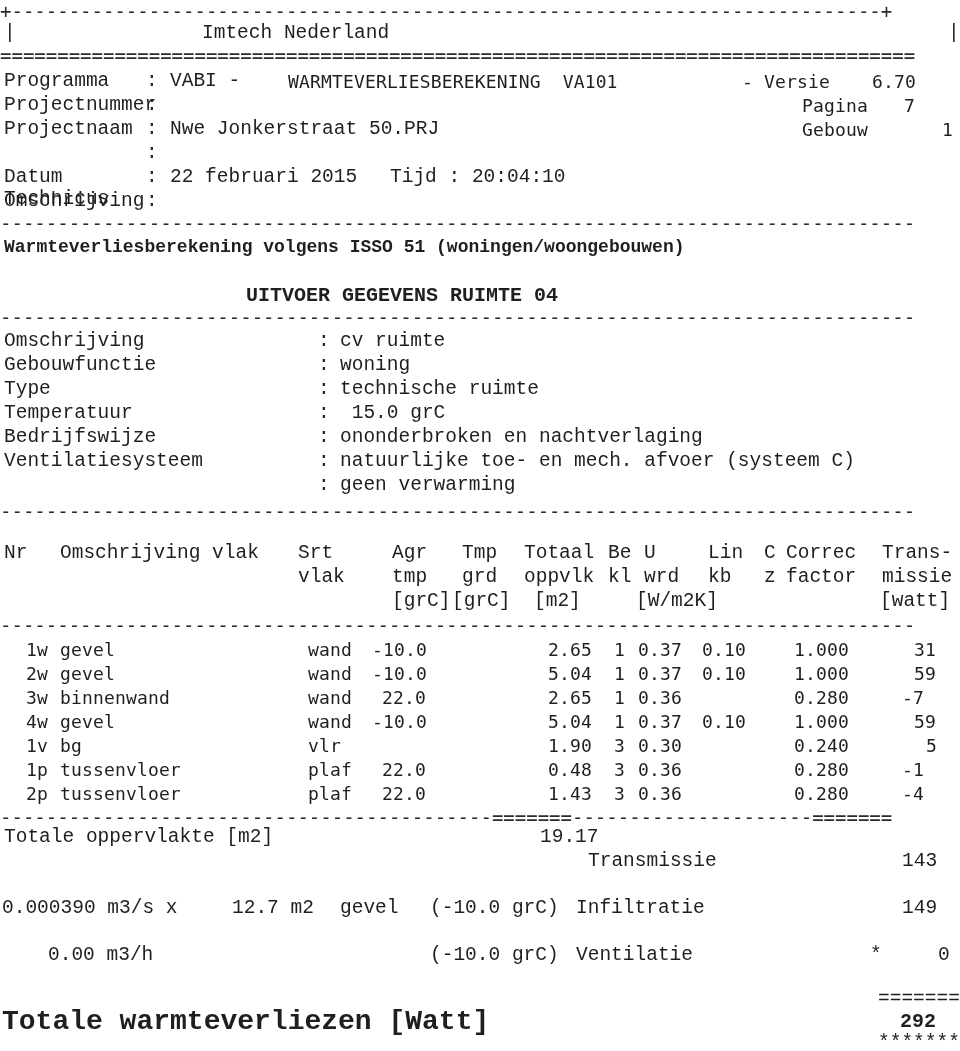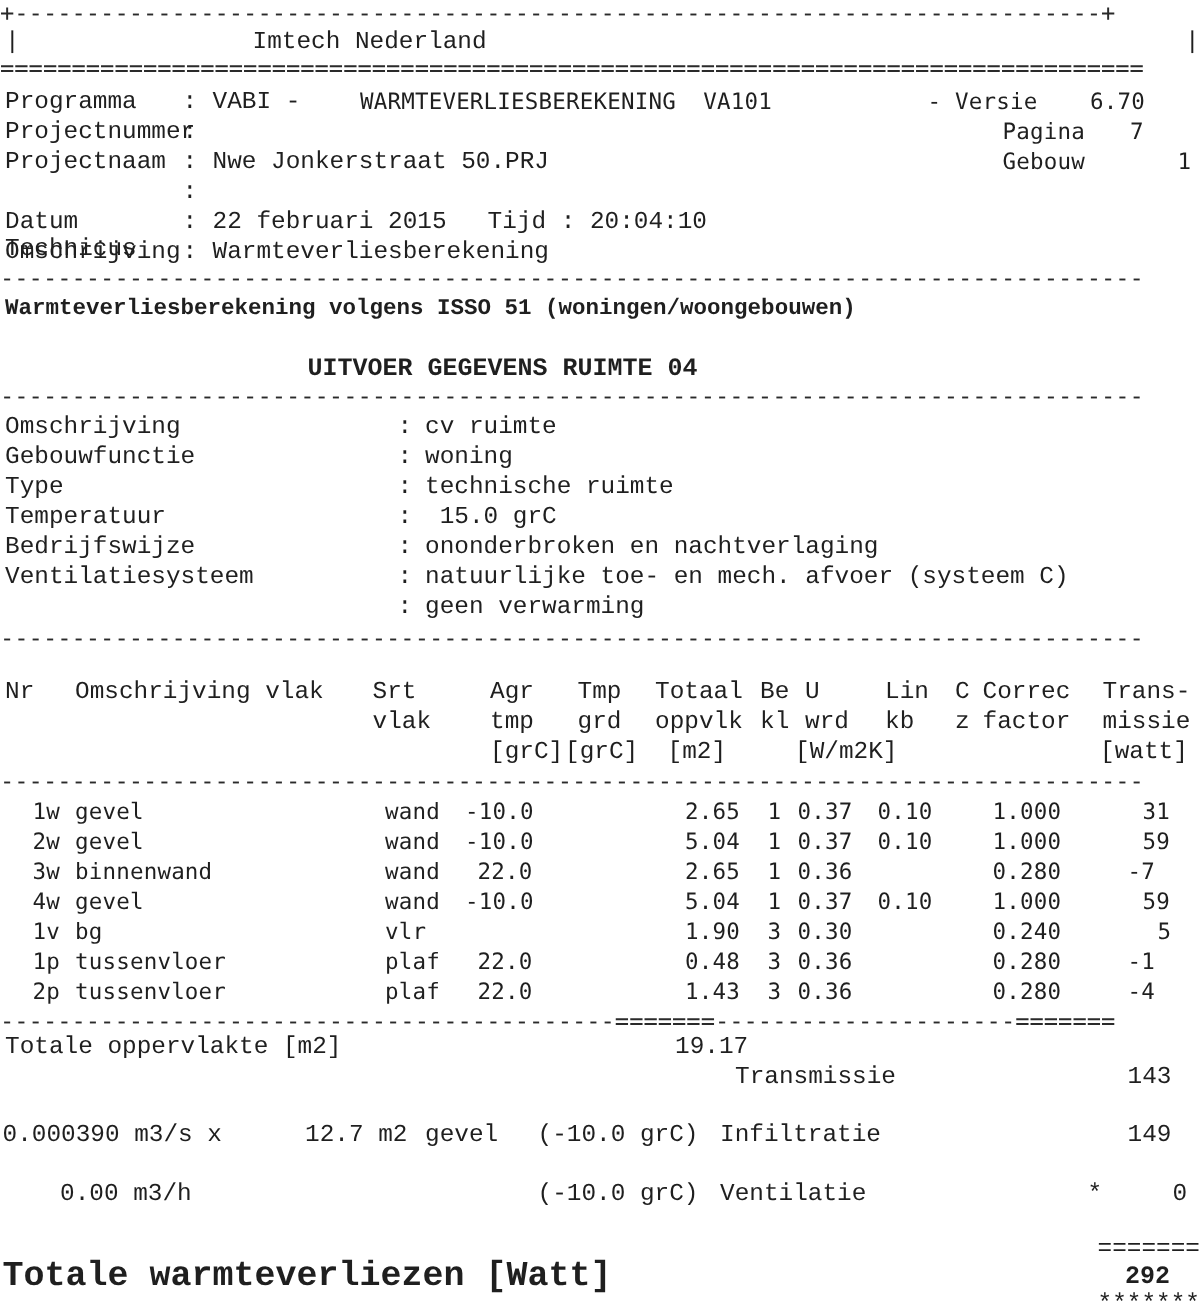--- a/index.html
+++ b/index.html
@@ -90,21 +90,20 @@
   <div class="ln ser" style="top:142px; left:4px;margin-top:46px;">Technicus</div>
   <div class="ln ser" style="top:142px; left:146px;">:</div>
 
   <div class="ln ser" style="top:166px; left:4px;">Datum</div>
   <div class="ln ser" style="top:166px; left:146px;">:</div>
   <div class="ln ser" style="top:166px; left:170px;">22 februari 2015</div>
   <div class="ln ser" style="top:166px; left:390px;">Tijd : 20:04:10</div>
 
   <div class="ln ser" style="top:190px; left:4px;">Omschrijving</div>
   <div class="ln ser" style="top:190px; left:146px;">:</div>
-  <div class="ln ser" style="top:190px; left:170px;">Warmteverliesberekening</div>
 
   <div class="rule ser" style="top:212px;">--------------------------------------------------------------------------------</div>
 
   <div class="ln ser b" style="top:236px; left:4px; font-size:18px;">Warmteverliesberekening volgens ISSO 51 (woningen/woongebouwen)</div>
 
   <div class="ln ser b" style="top:284px; left:246px; font-size:20px;">UITVOER GEGEVENS RUIMTE 04</div>
 
   <div class="rule ser" style="top:306px;">--------------------------------------------------------------------------------</div>
 
   <div class="ln ser" style="top:330px; left:4px;">Omschrijving</div>
@@ -242,21 +241,21 @@
 
   <div class="rule ser" style="top:806px;">-------------------------------------------=======---------------------=======</div>
 
   <div class="ln ser" style="top:826px; left:4px;">Totale oppervlakte [m2]</div>
   <div class="ln ser" style="top:826px; left:540px;">19.17</div>
 
   <div class="ln ser" style="top:850px; left:588px;">Transmissie</div>
   <div class="ln ser" style="top:850px; left:902px;">143</div>
 
   <div class="ln ser" style="top:897px; left:2px;">0.000390 m3/s x</div>
-  <div class="ln ser" style="top:897px; left:244px;">12.7 m2</div>
+  <div class="ln ser" style="top:897px; left:232px;">12.7 m2</div>
   <div class="ln ser" style="top:897px; left:340px;">gevel</div>
   <div class="ln ser" style="top:897px; left:430px;">(-10.0 grC)</div>
   <div class="ln ser" style="top:897px; left:576px;">Infiltratie</div>
   <div class="ln ser" style="top:897px; left:902px;">149</div>
 
   <div class="ln ser" style="top:944px; left:48px;">0.00 m3/h</div>
   <div class="ln ser" style="top:944px; left:430px;">(-10.0 grC)</div>
   <div class="ln ser" style="top:944px; left:576px;">Ventilatie</div>
   <div class="ln ser" style="top:944px; left:870px;">*</div>
   <div class="ln ser" style="top:944px; left:938px;">0</div>

